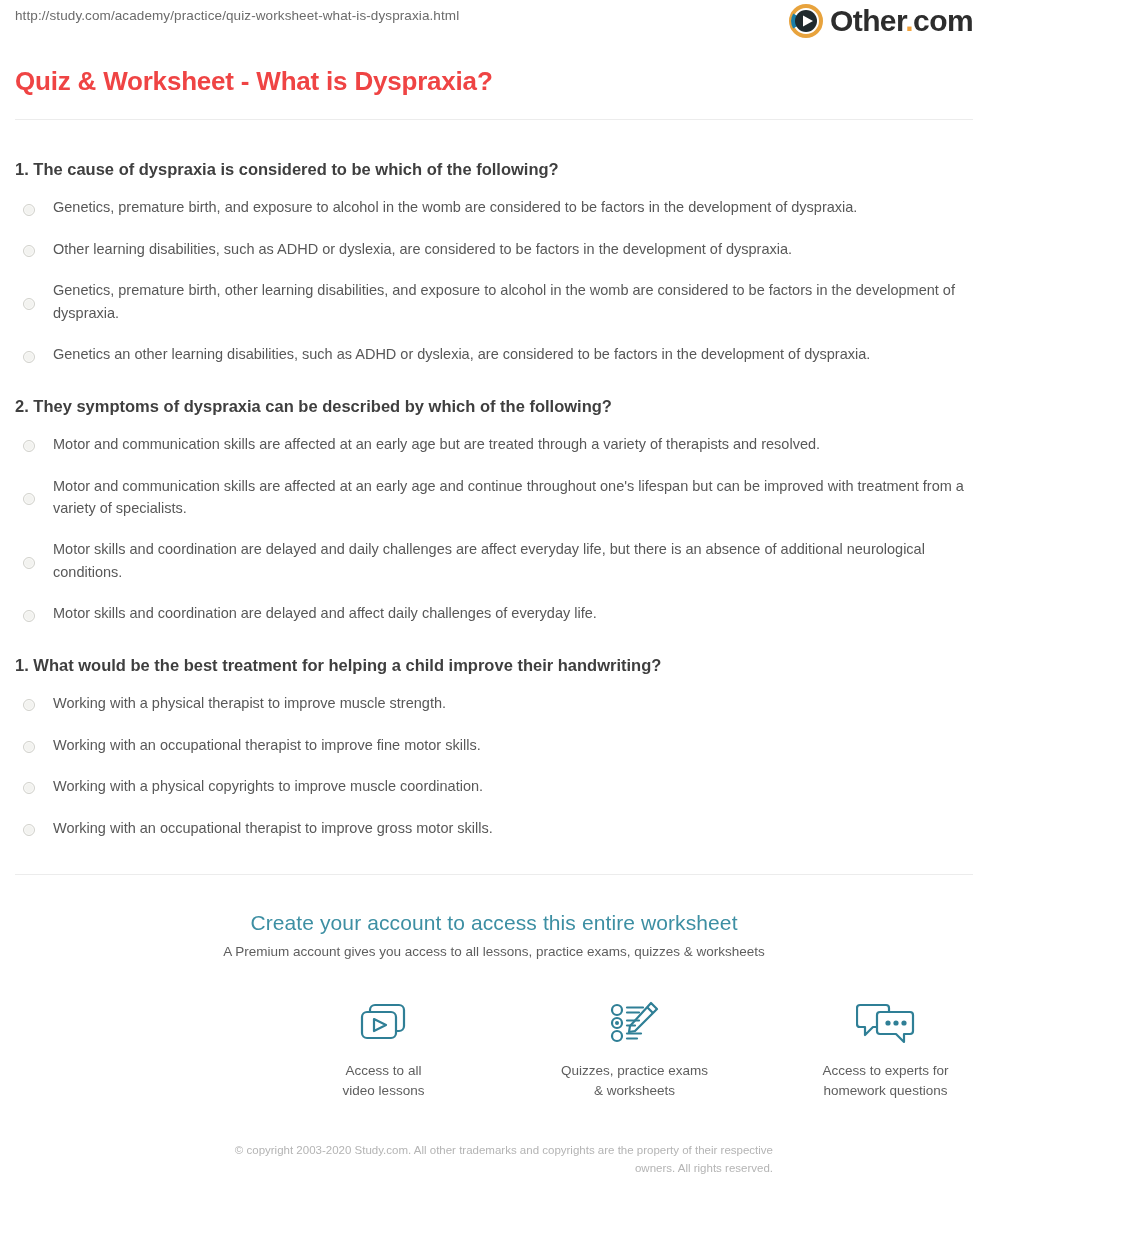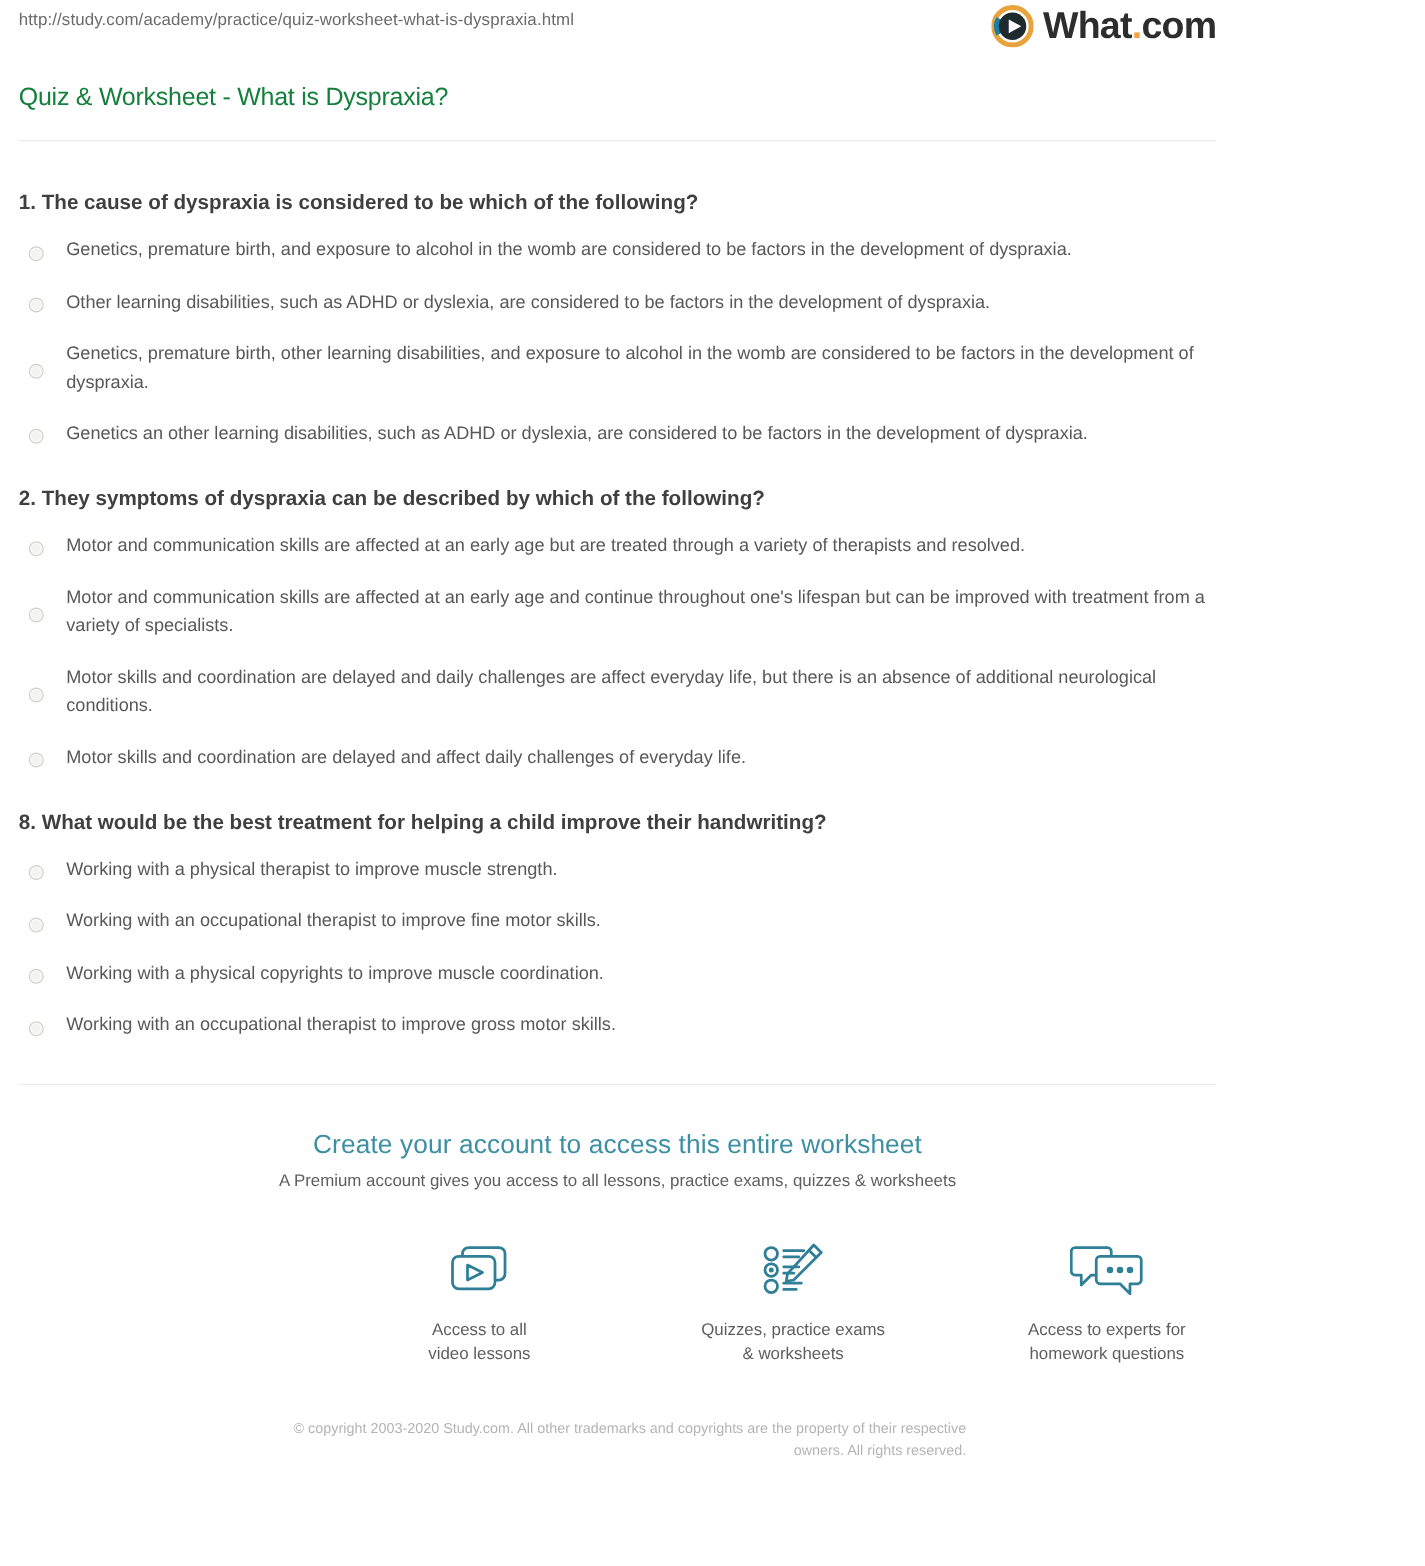--- a/index.html
+++ b/index.html
@@ -55,23 +55,23 @@
     color: #2d2d2d;
     letter-spacing: -0.6px;
     line-height: 1;
     white-space: nowrap;
   }
   .logo-dot { color: #f2a33c; }
 
   
   .title {
     margin: 8px 0 0 0;
-    font-size: 20px;
-    font-weight: normal;
-    color: #15803d;
+    font-size: 26px;
+    font-weight: bold;
+    color: #ef4444;
     letter-spacing: -0.2px;
     line-height: 1.2;
   }
   .rule {
     height: 1px;
     background: #ececec;
     border: 0;
     margin: 22px 0 0 0;
   }
 
@@ -171,21 +171,21 @@
     <div class="logo">
       <span class="logo-mark">
         <svg viewBox="0 0 34 34" width="34" height="34" aria-hidden="true">
           <circle cx="17" cy="17" r="15" fill="none" stroke="#e8a33d" stroke-width="4"></circle>
           <path d="M17 2 A15 15 0 0 0 17 32 A15 15 0 0 0 17 2 Z" fill="none"></path>
           <path d="M4.2 9.5 A15 15 0 0 0 4.2 24.5 L17 17 Z" fill="#1b7ea8"></path>
           <circle cx="17" cy="17" r="11" fill="#1f2a2e"></circle>
           <polygon points="14,11.5 24,17 14,22.5" fill="#ffffff"></polygon>
         </svg>
       </span>
-      <span class="logo-text"><span>What</span><span class="logo-dot">.</span><span>com</span></span>
+      <span class="logo-text"><span>Other</span><span class="logo-dot">.</span><span>com</span></span>
     </div>
   </div>
 
   <h1 class="title">Quiz &amp; Worksheet - What is Dyspraxia?</h1>
   <hr class="rule">
 
   <div class="quiz">
 
     <div class="question-block">
       <div class="question-text">1. The cause of dyspraxia is considered to be which of the following?</div>
@@ -225,21 +225,21 @@
           <span class="option-label">Motor skills and coordination are delayed and daily challenges are affect everyday life, but there is an absence of additional neurological conditions.</span>
         </li>
         <li class="option">
           <span class="radio"></span>
           <span class="option-label">Motor skills and coordination are delayed and affect daily challenges of everyday life.</span>
         </li>
       </ul>
     </div>
 
     <div class="question-block">
-      <div class="question-text">8. What would be the best treatment for helping a child improve their handwriting?</div>
+      <div class="question-text">1. What would be the best treatment for helping a child improve their handwriting?</div>
       <ul class="options">
         <li class="option">
           <span class="radio"></span>
           <span class="option-label">Working with a physical therapist to improve muscle strength.</span>
         </li>
         <li class="option">
           <span class="radio"></span>
           <span class="option-label">Working with an occupational therapist to improve fine motor skills.</span>
         </li>
         <li class="option">

